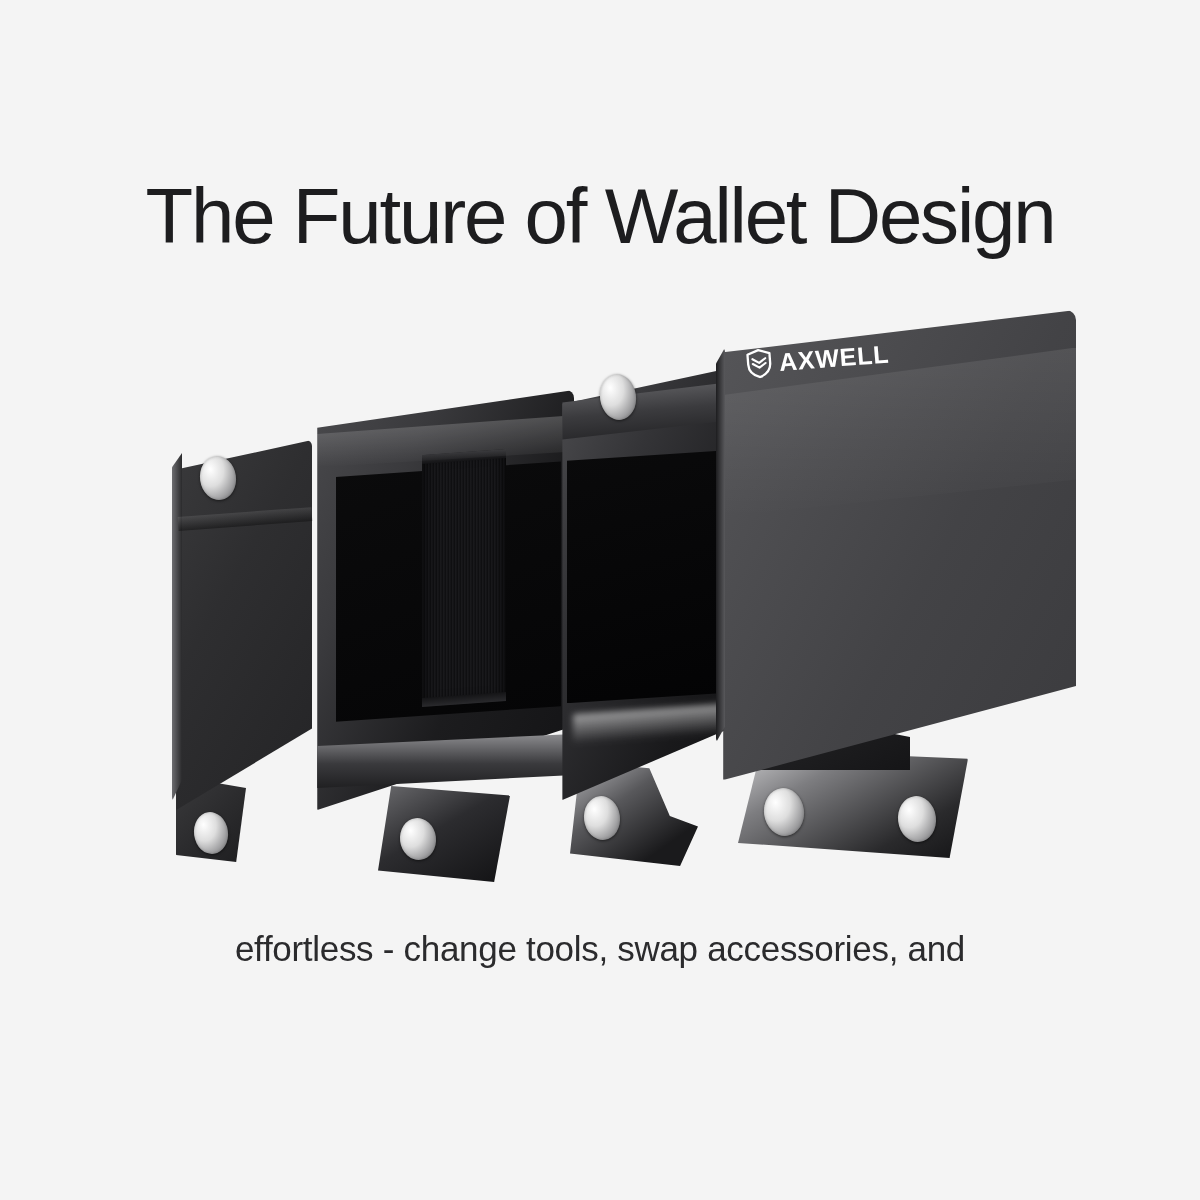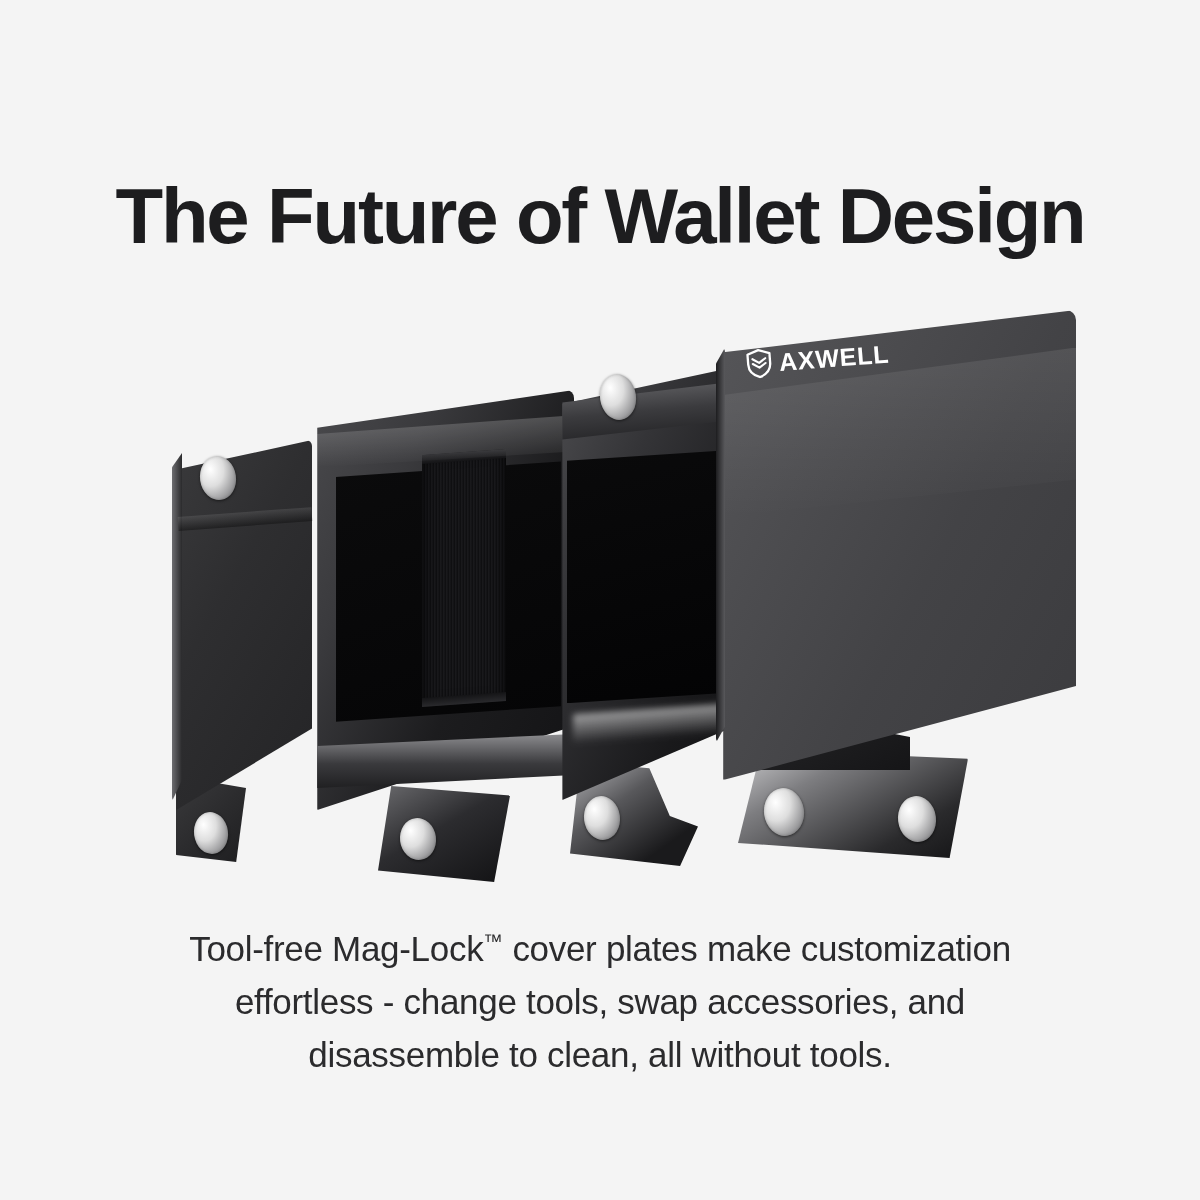--- a/index.html
+++ b/index.html
@@ -9,21 +9,21 @@
     font-family:"Liberation Sans", sans-serif;
     overflow:hidden;
   }
   .page{position:relative;width:1200px;height:1200px;background:#f4f4f4;}
 
   
   .headline{
     position:absolute;top:124px;left:0;width:1200px;
     text-align:center;
     font-size:78px;
-    font-weight:700;
+    font-weight:400;
     letter-spacing:-2.2px;
     color:#1d1d1f;
     line-height:1.05;
     white-space:nowrap;
   }
 
   
   .stage{position:absolute;left:0;top:300px;width:1200px;height:560px;}
 
   .layer{position:absolute;}
@@ -253,18 +253,16 @@
             <path d="M6.6 15.0 L13 19.2 L19.4 15.0" fill="none" stroke="#ffffff" stroke-width="2.1" stroke-linejoin="round" stroke-linecap="round"></path>
           </svg>
         </span>
         <span class="wordmark">AXWELL</span>
       </div>
     </div>
 
   </div>
 
   <div class="subcopy">
-    <span class="ln"><span>Tool-free Mag-Lock</span><sup>™</sup><span> cover plates make customization</span></span>
     <span class="ln">effortless - change tools, swap accessories, and</span>
-    <span class="ln">disassemble to clean, all without tools.</span>
   </div>
 
 </div>
 
 </body></html>

